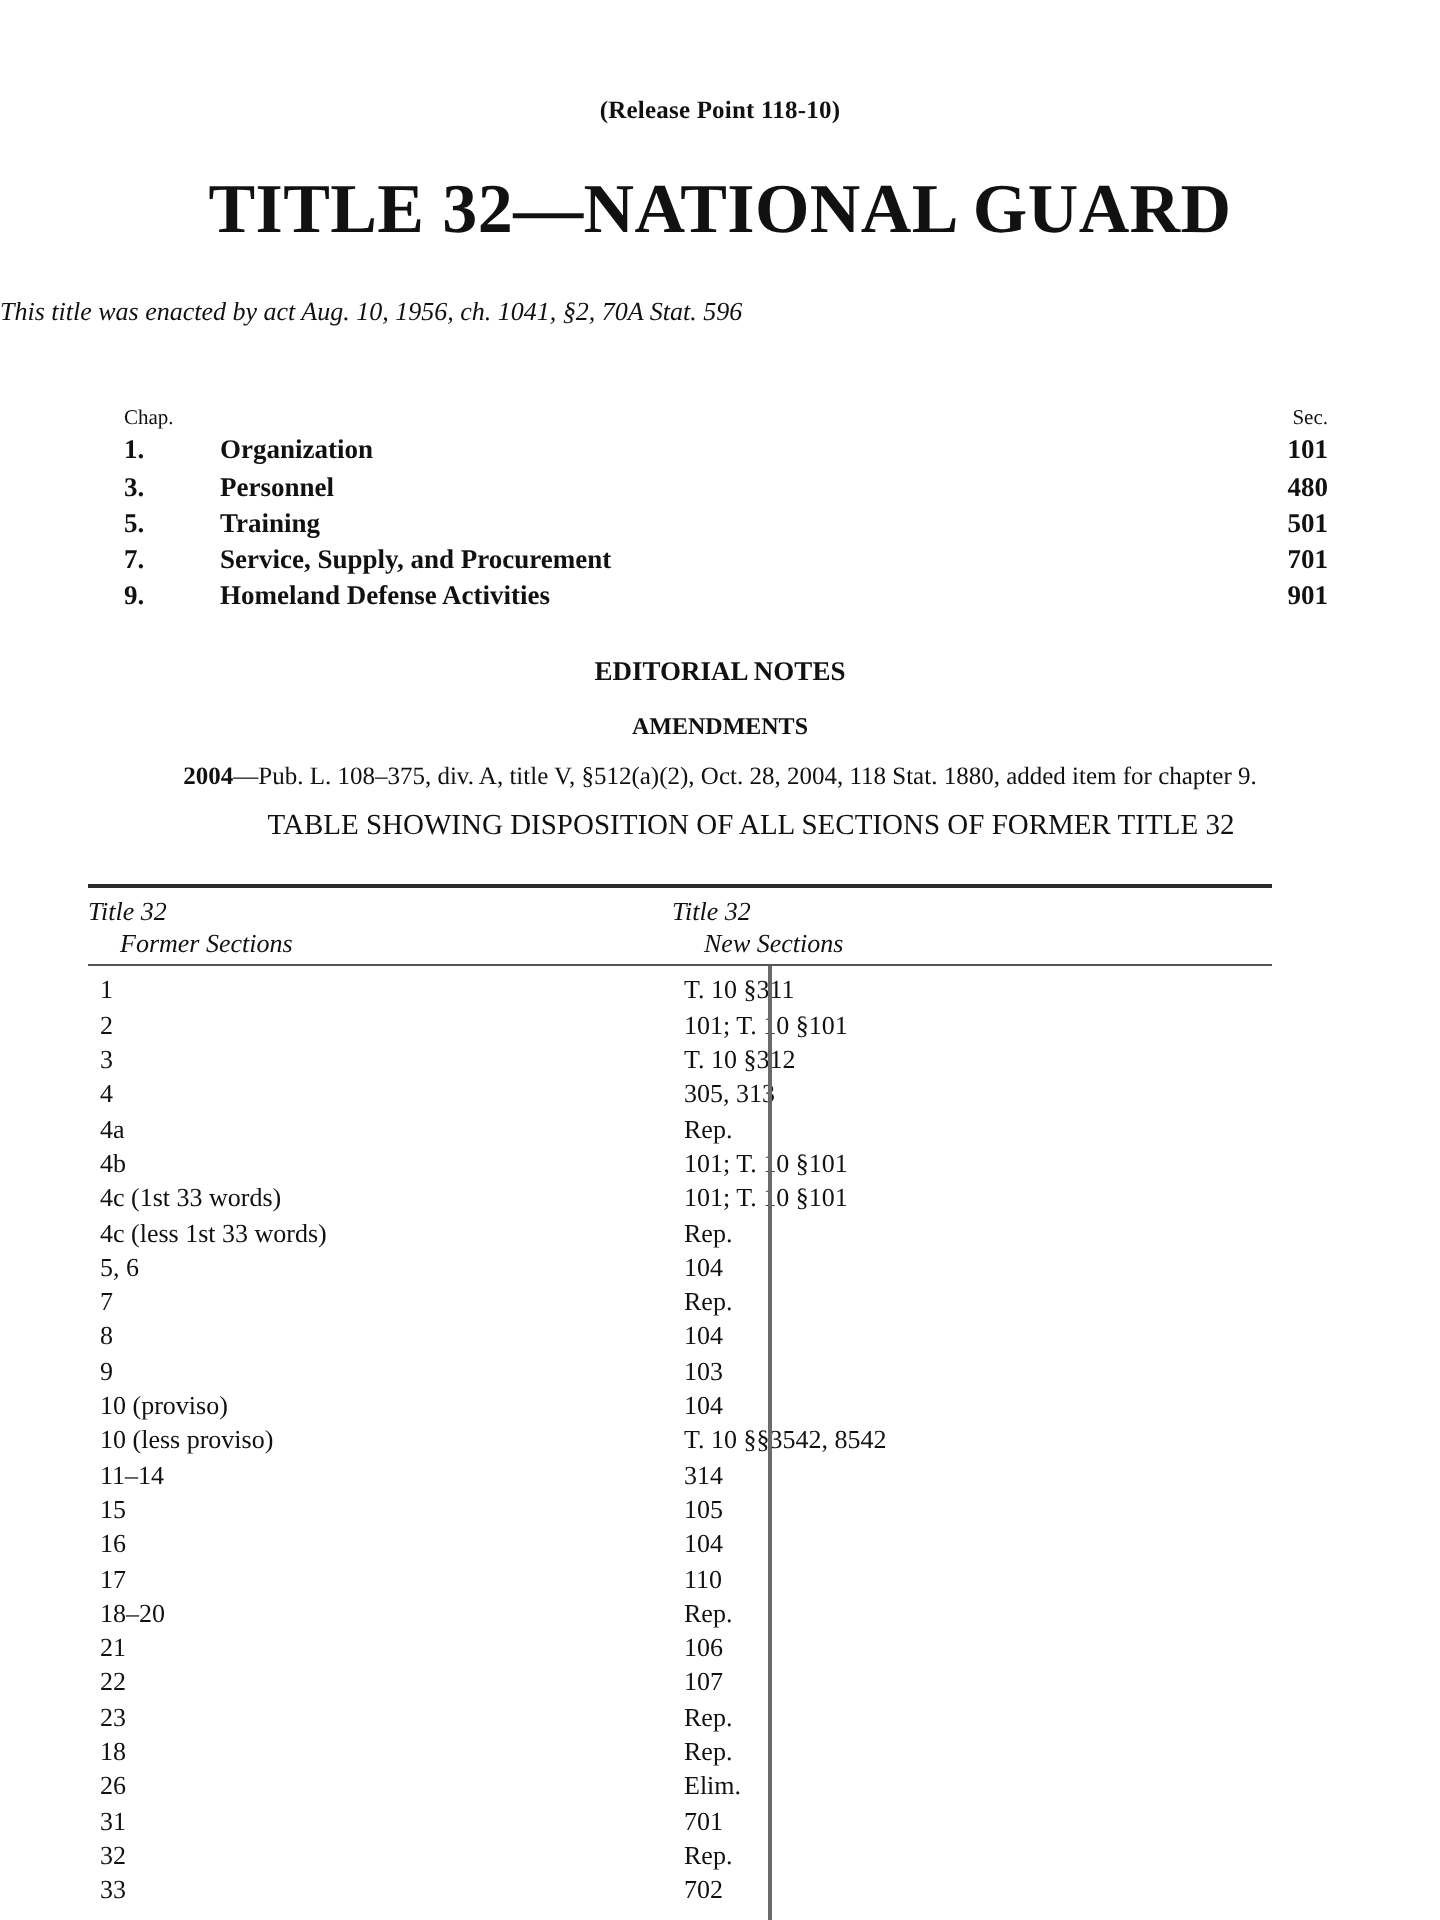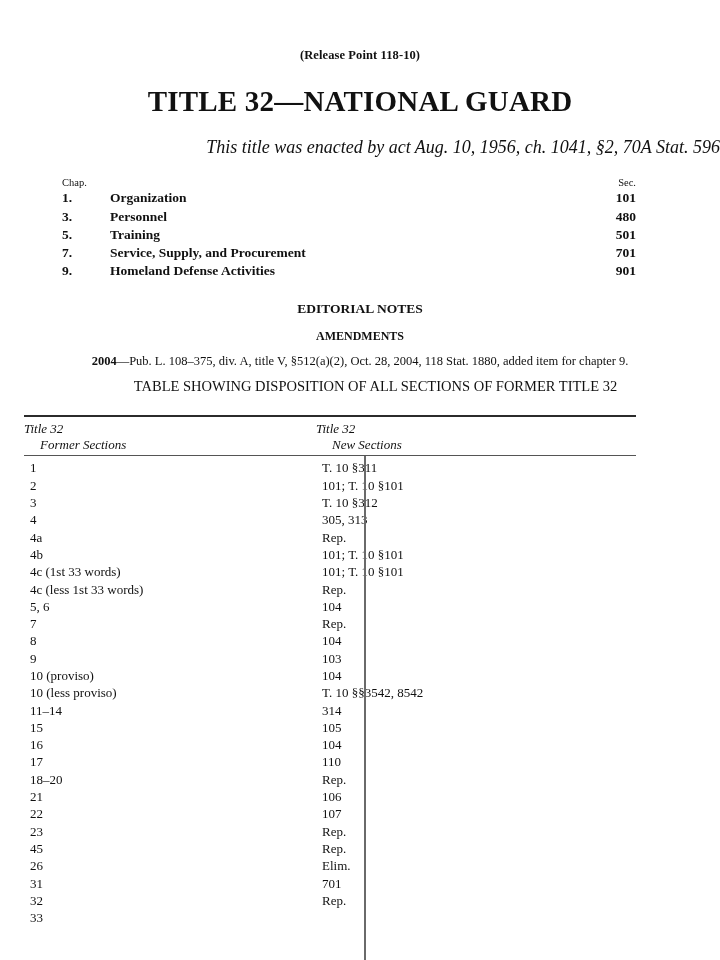--- a/index.html
+++ b/index.html
@@ -27,36 +27,36 @@
   .release-point {
     text-align: center;
     font-weight: bold;
     font-size: 12.5px;
     letter-spacing: 0.1px;
     margin-top: 48px;
   }
   .doc-title {
     text-align: center;
     font-weight: bold;
-    font-size: 29px;
+    font-size: 35px;
     letter-spacing: 0.2px;
     margin-top: 22px;
     white-space: nowrap;
   }
   .doc-subtitle {
-    text-align: right;
+    text-align: left;
     font-style: italic;
-    font-size: 18px;
+    font-size: 13px;
     margin-top: 9px;
   }
 
   
   .chap-table {
-    margin-top: 19px;
-    padding: 0 84px 0 62px;
+    margin-top: 40px;
+    padding: 0 56px 0 62px;
   }
   .chap-head {
     display: flex;
     justify-content: space-between;
     font-size: 10.5px;
     line-height: 12px;
   }
   .chap-row {
     display: flex;
     align-items: baseline;
@@ -102,21 +102,21 @@
     text-align: center;
     font-size: 14.5px;
     margin-top: 9px;
     padding-left: 31px;
   }
 
   
   .disp-wrap {
     position: relative;
     margin: 20px 0 0 0;
-    padding: 0 84px 0 24px;
+    padding: 0 84px 0 44px;
   }
   .rule-thick {
     height: 0;
     border-top: 2.2px solid #2b2b2b;
   }
   .rule-thin {
     height: 0;
     border-top: 1.4px solid #555555;
   }
   .disp-head-row {
@@ -317,35 +317,36 @@
           </div>
           <div class="disp-row">
             <span class="col-left">22</span>
             <span class="col-right">107</span>
           </div>
           <div class="disp-row">
             <span class="col-left">23</span>
             <span class="col-right">Rep.</span>
           </div>
           <div class="disp-row">
-            <span class="col-left">45</span>
+            <span class="col-left">18</span>
             <span class="col-right">Rep.</span>
           </div>
           <div class="disp-row">
             <span class="col-left">26</span>
             <span class="col-right">Elim.</span>
           </div>
           <div class="disp-row">
             <span class="col-left">31</span>
             <span class="col-right">701</span>
           </div>
           <div class="disp-row">
             <span class="col-left">32</span>
             <span class="col-right">Rep.</span>
           </div>
           <div class="disp-row">
             <span class="col-left">33</span>
+            <span class="col-right">702</span>
           </div>
         </div>
     </div>
   </div>
 
 </div>
 
 </body></html>

